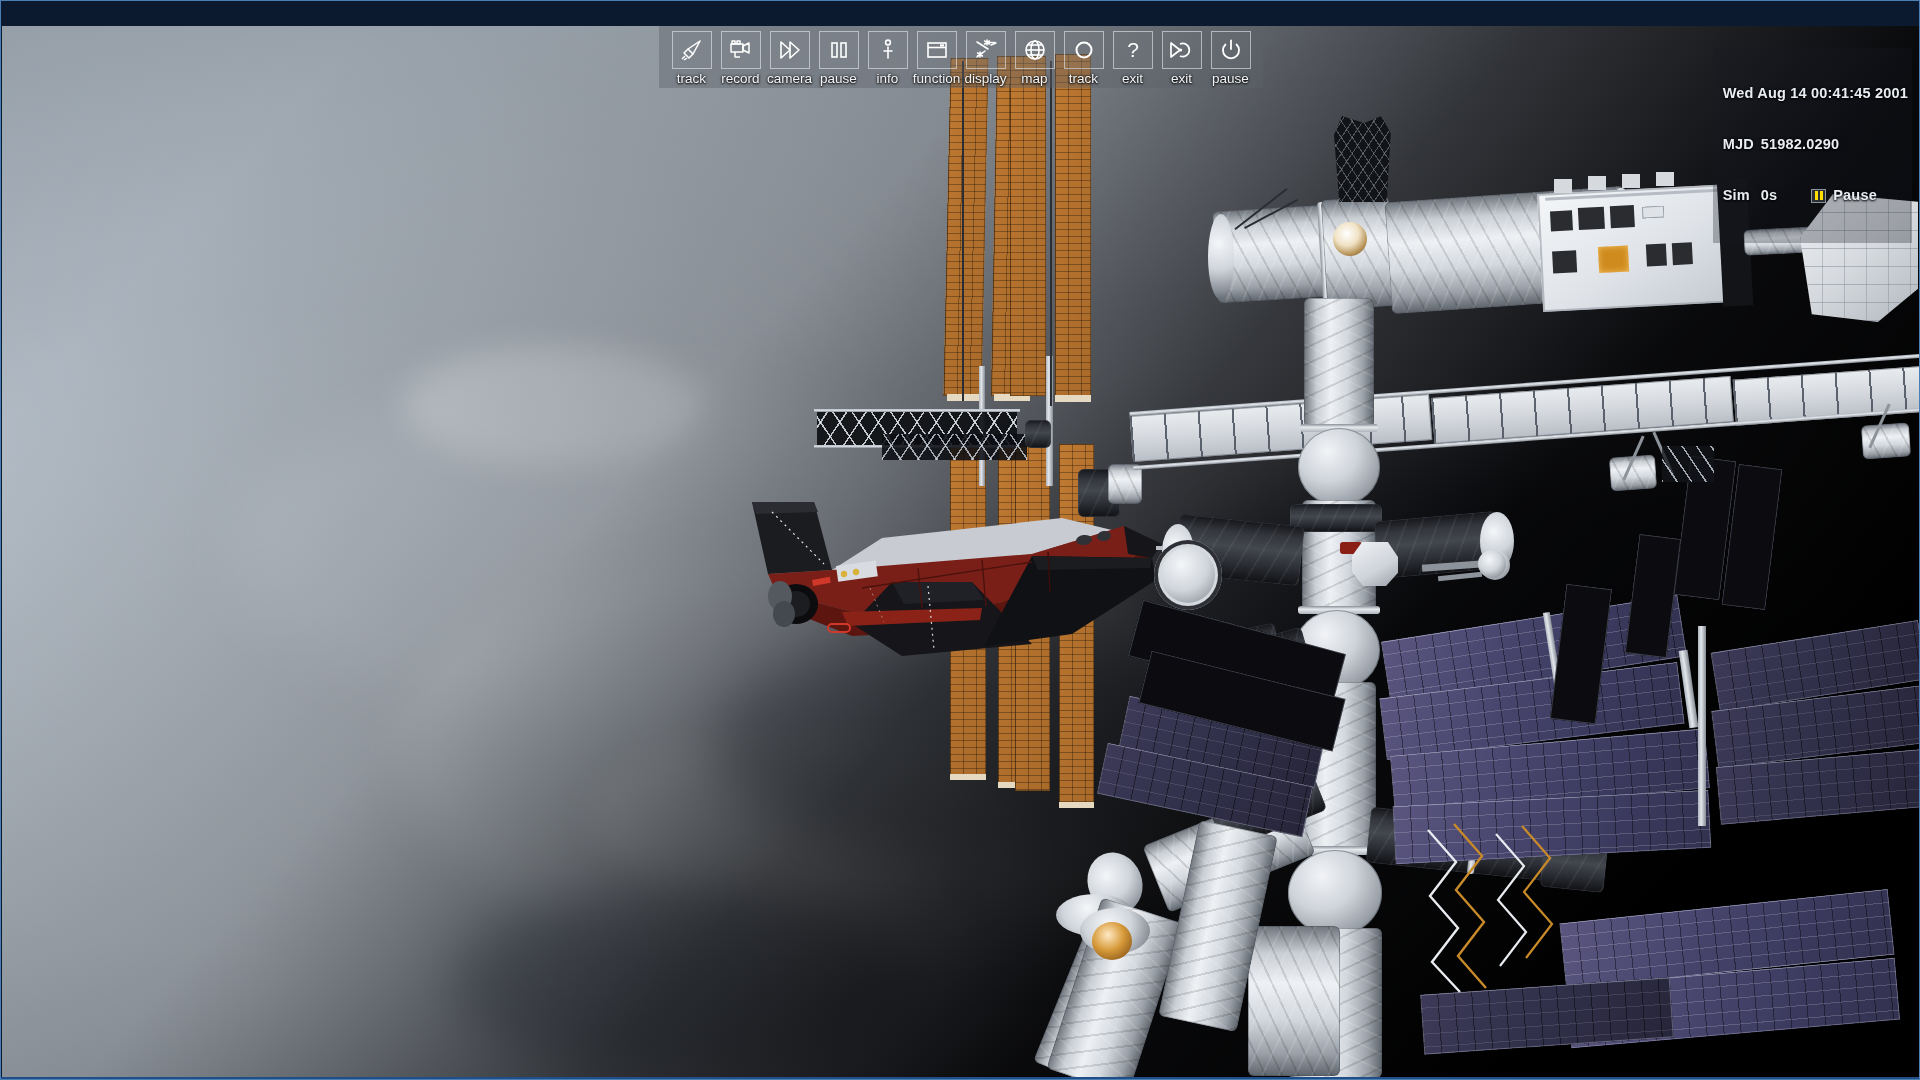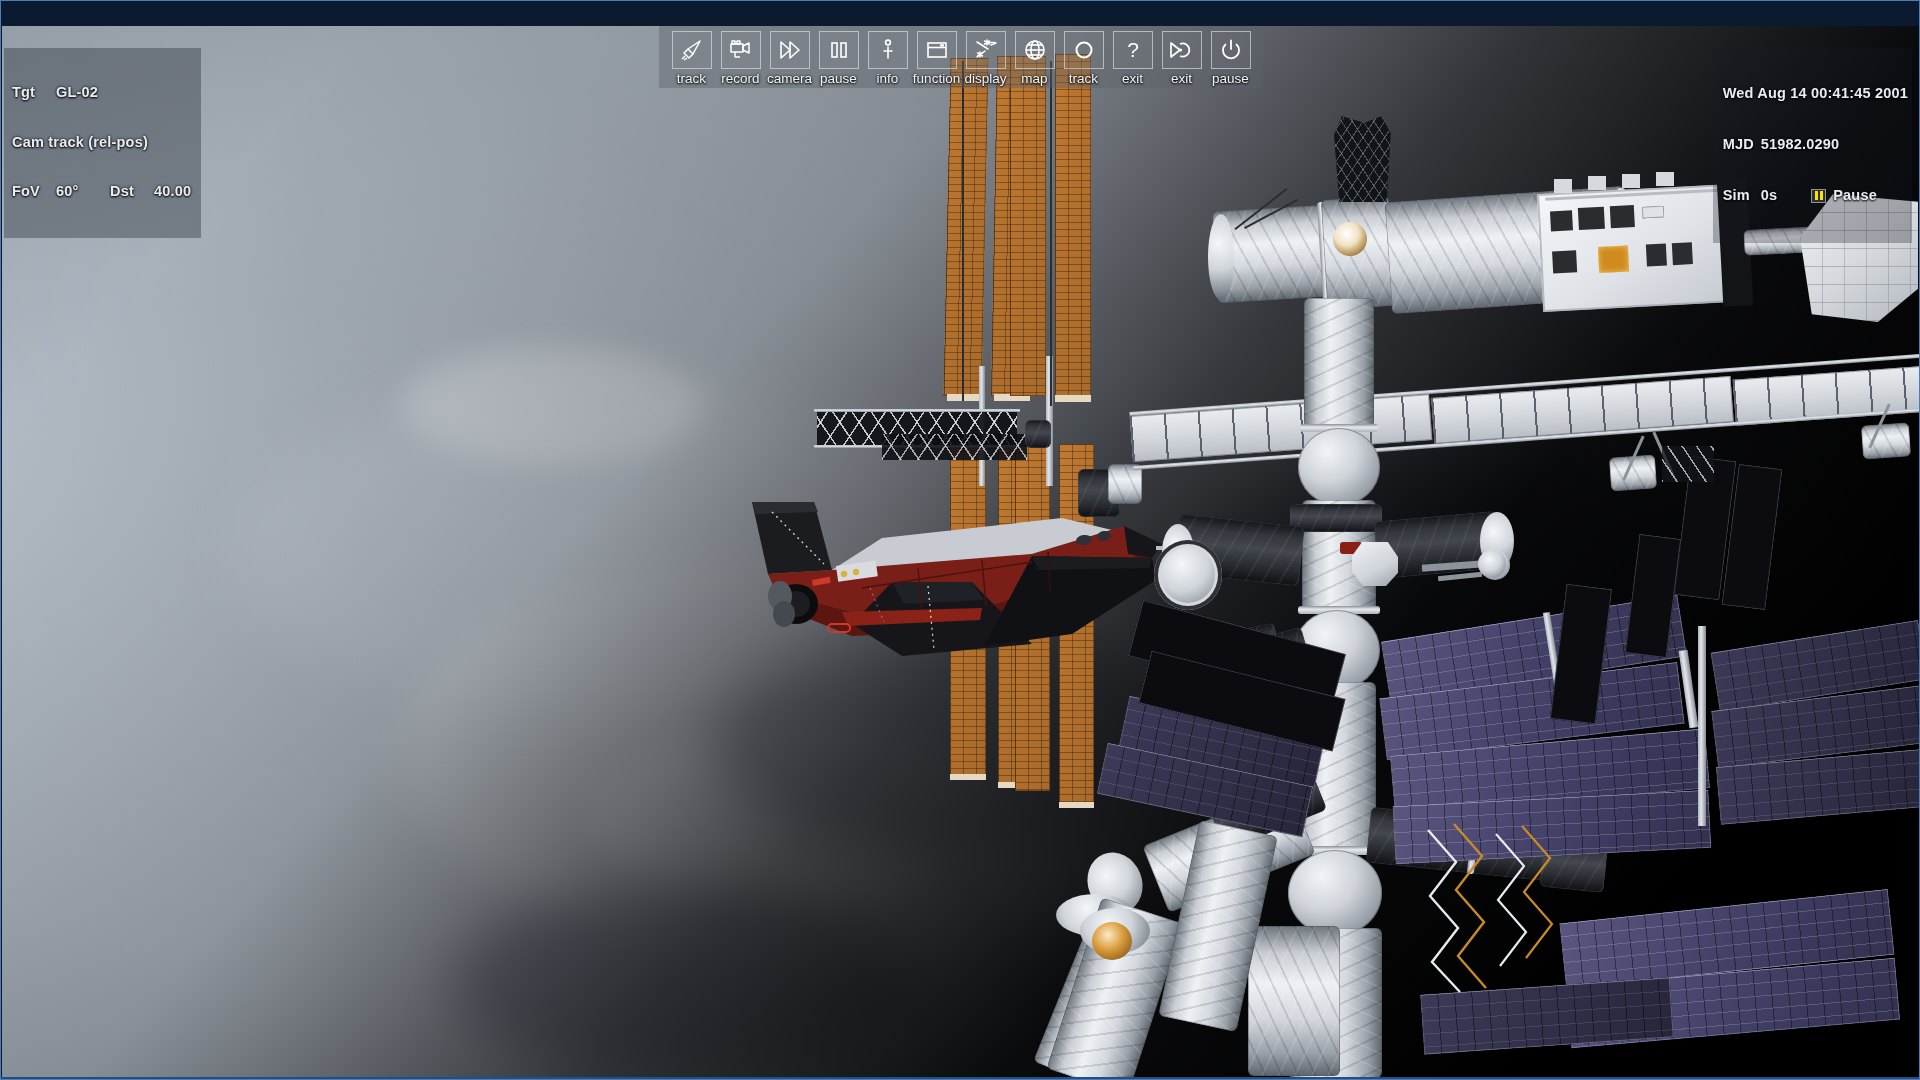--- a/index.html
+++ b/index.html
@@ -810,35 +810,20 @@
       <div class="part module v" style="left:1070px; top:880px; width:86px; height:180px; transform: rotate(18deg);"></div>
       <div class="part endcap" style="left:1078px; top:882px; width:70px; height:46px;"></div>
       <div class="part module v" style="left:1176px; top:800px; width:80px; height:200px; transform: rotate(12deg);"></div>
       <div class="part endcap" style="left:1090px; top:896px; width:40px; height:38px; background: radial-gradient(circle at 40% 34%, #ffe9c4 0%, #d79a3a 45%, #8d5a1a 85%);"></div>
 
       <div class="part strut" style="left:1436px; top:548px; width:44px; height:5px; transform: rotate(-6deg);"></div>
 
       <div class="part endcap" style="left:1476px; top:524px; width:28px; height:28px;"></div>
     </div>
 
-    <div id="hud-left">
-      <div class="row">
-        <span class="k1">Tgt</span>
-        <span>GL-02</span>
-      </div>
-      <div class="row">
-        <span>Cam track (rel-pos)</span>
-      </div>
-      <div class="row">
-        <span class="k1">FoV</span>
-        <span class="k2">60°</span>
-        <span class="k1">Dst</span>
-        <span>40.00</span>
-      </div>
-    </div>
 
     <div id="hud-right">
       <div class="r">
         <span>Wed Aug 14 00:41:45 2001</span>
       </div>
       <div class="r">
         <span class="rk">MJD</span>
         <span>51982.0290</span>
       </div>
       <div class="r">

